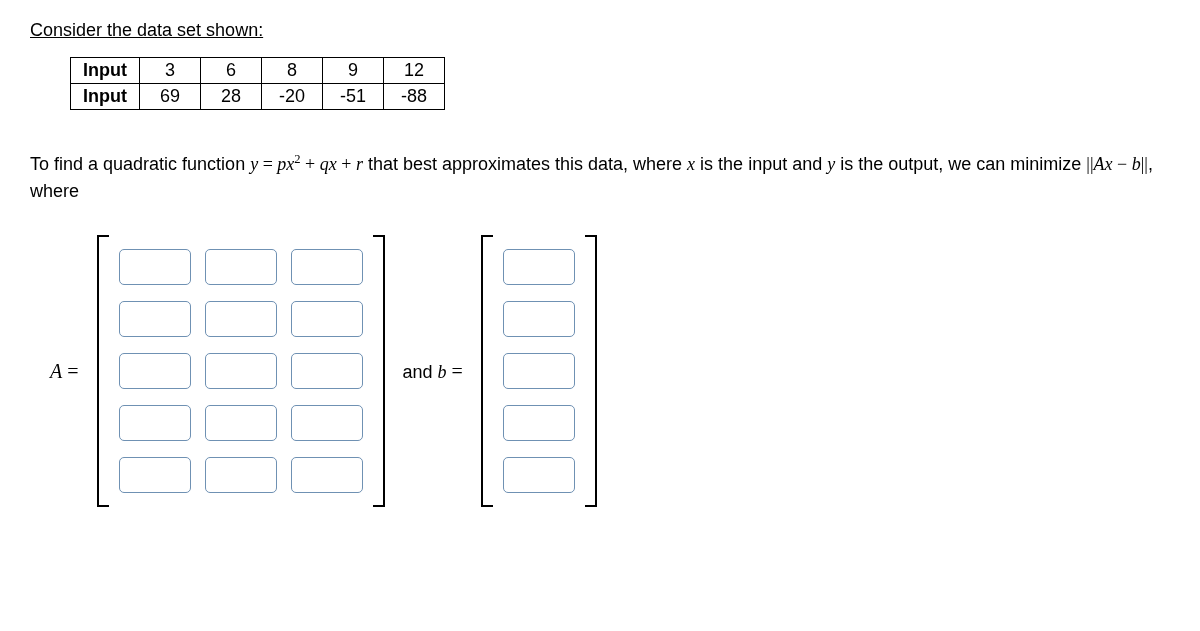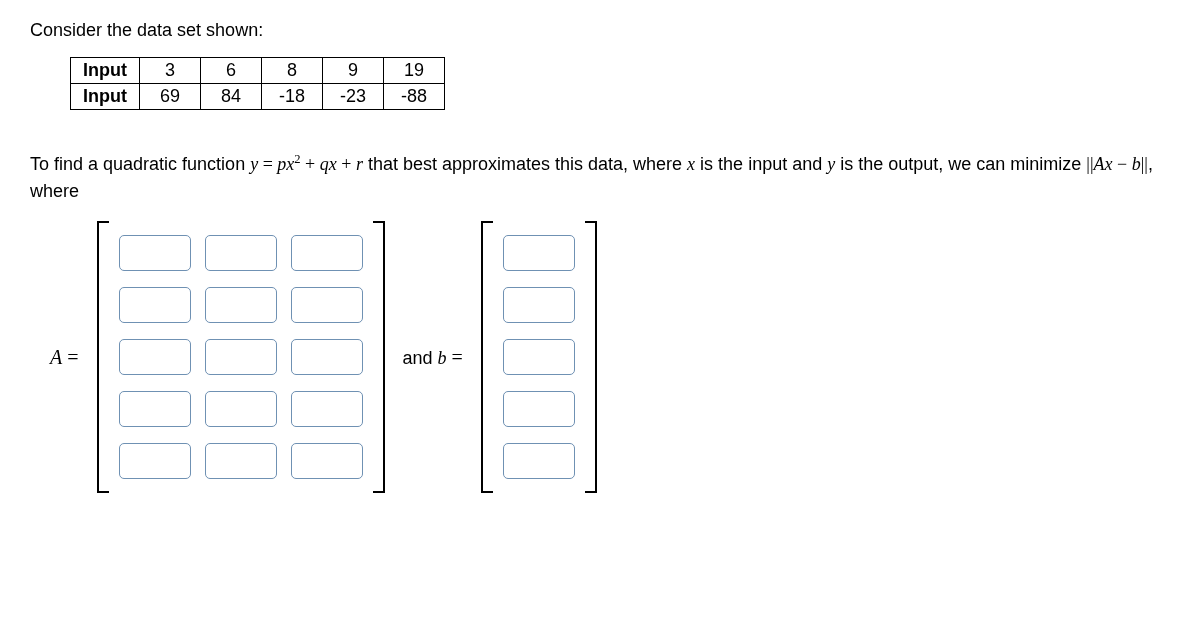--- a/index.html
+++ b/index.html
@@ -6,39 +6,40 @@
     font-family: "Helvetica Neue", Arial, sans-serif;
     font-size: 18px;
     color: #000;
     margin: 0;
     padding: 20px 30px;
     width: 1200px;
     box-sizing: border-box;
   }
   .prompt-text {
     margin-bottom: 16px;
+    text-decoration: underline;
   }
   .data-table {
     border-collapse: collapse;
     margin-left: 40px;
     margin-bottom: 40px;
   }
   .data-table td {
     border: 1.5px solid #000;
     padding: 2px 10px;
     text-align: center;
     min-width: 40px;
   }
   .data-table td.label-cell {
     font-weight: bold;
     text-align: center;
     padding: 2px 12px;
   }
   .explain {
-    margin-bottom: 16px;
+    margin-bottom: 30px;
     line-height: 1.5;
   }
   .math-var {
     font-family: "Times New Roman", serif;
     font-style: italic;
   }
   .math-up {
     font-family: "Times New Roman", serif;
     font-style: normal;
   }
@@ -105,28 +106,28 @@
 <div class="prompt-text">Consider the data set shown:</div>
 
 <table class="data-table">
   <tbody>
       <tr>
     <td class="label-cell">Input</td>
     <td>3</td>
     <td>6</td>
     <td>8</td>
     <td>9</td>
-    <td>19</td>
+    <td>12</td>
   </tr>
   <tr>
     <td class="label-cell">Input</td>
     <td>69</td>
-    <td>84</td>
-    <td>-18</td>
-    <td>-23</td>
+    <td>28</td>
+    <td>-20</td>
+    <td>-51</td>
     <td>-88</td>
   </tr>
 </tbody>
   </table>
 
 <div class="explain">
   <span>To find a quadratic function </span><span class="math-var">y</span><span class="math-up"> = </span><span class="math-var">p</span><span class="math-var">x</span><sup class="math-up">2</sup><span class="math-up"> + </span><span class="math-var">q</span><span class="math-var">x</span><span class="math-up"> + </span><span class="math-var">r</span><span> that best approximates this data, where </span><span class="math-var">x</span><span> is the input and </span><span class="math-var">y</span><span> is the output, we can minimize </span><span class="math-up">||</span><span class="math-var">A</span><span class="math-var">x</span><span class="math-up"> − </span><span class="math-var">b</span><span class="math-up">||</span><span>, where</span>
 </div>
 
 <div class="eq-row">

